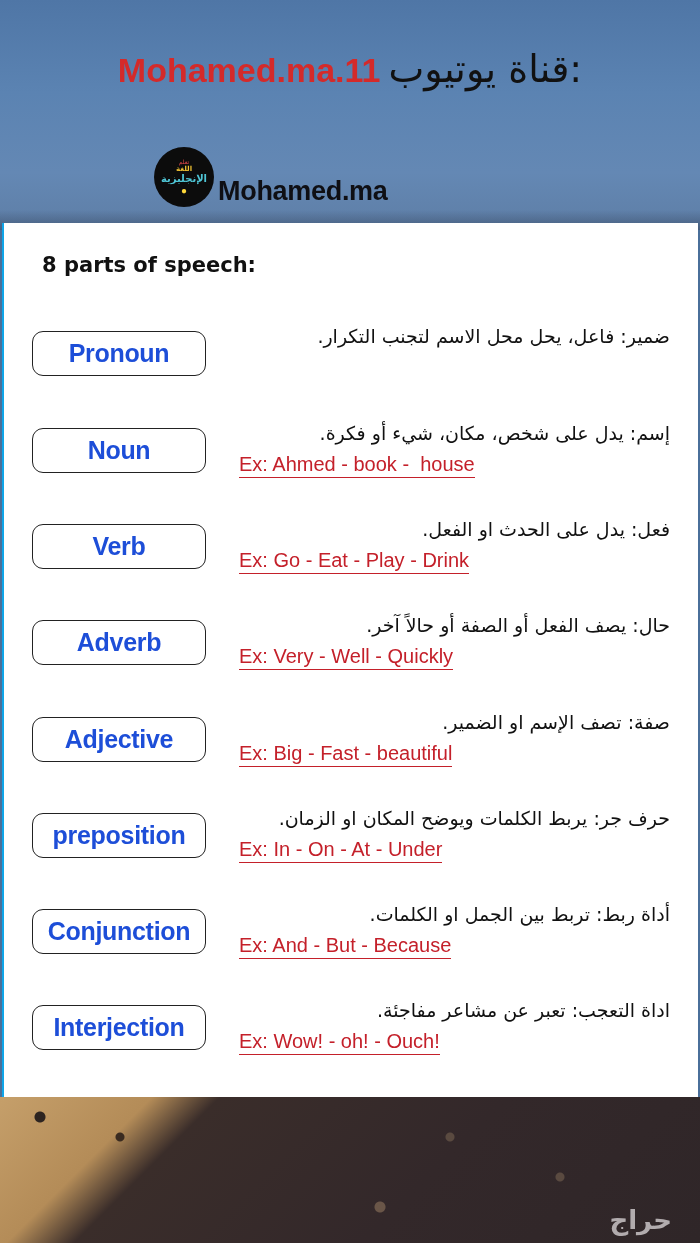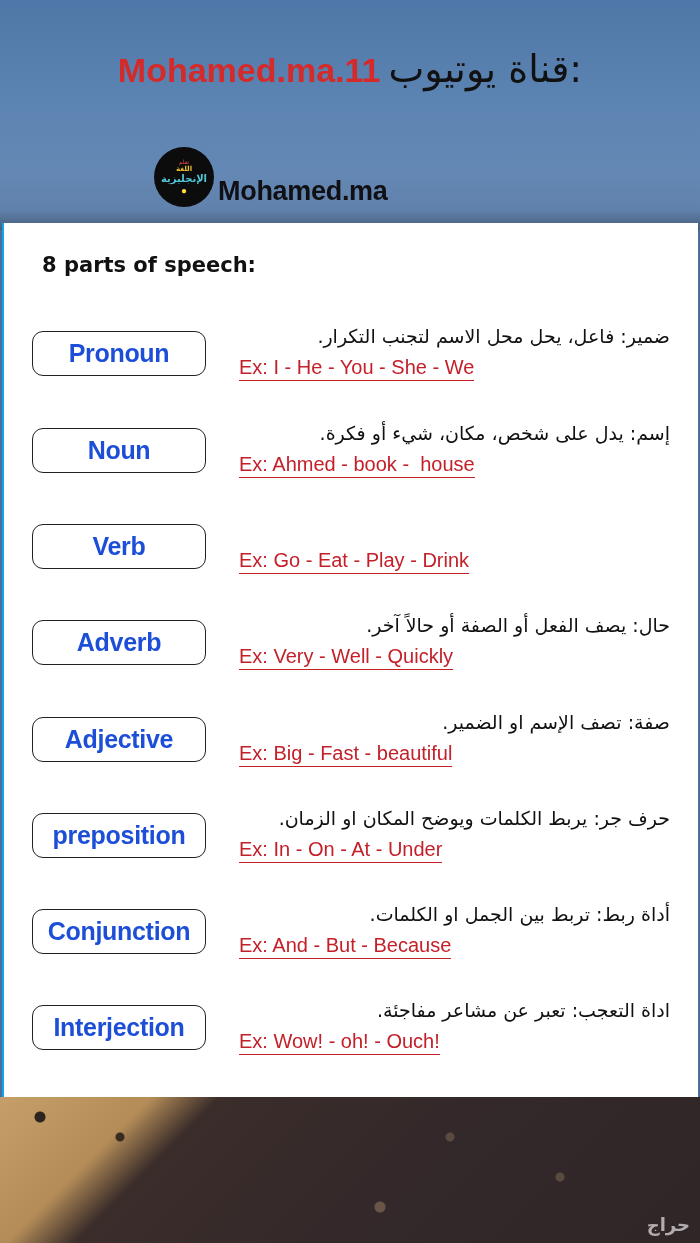--- a/index.html
+++ b/index.html
@@ -81,22 +81,22 @@
       position: absolute; left: 0; top: 1097px; width: 700px; height: 146px;
       background:
         radial-gradient(circle at 40px 20px, #2d2420 0 5px, transparent 6px),
         radial-gradient(circle at 120px 40px, #3a2b20 0 4px, transparent 5px),
         radial-gradient(circle at 380px 110px, #6a5648 0 5px, transparent 6px),
         radial-gradient(circle at 450px 40px, #5a4a40 0 4px, transparent 5px),
         radial-gradient(circle at 560px 80px, #5a4a40 0 4px, transparent 5px),
         linear-gradient(135deg, #c59f6a 0%, #b48c58 18%, #3a2d2a 26%, #33282a 60%, #2f2628 100%);
     }
     .watermark {
-      position: absolute; right: 10px; bottom: 8px;
-      font-family: "DejaVu Sans", sans-serif; font-size: 18px; font-weight: bold;
+      position: absolute; right: 28px; bottom: 8px;
+      font-family: "DejaVu Sans", sans-serif; font-size: 26px; font-weight: bold;
       color: #c9c4c6; opacity: 0.85; direction: rtl; letter-spacing: 2px;
     }
   </style>
 </head>
 <body>
 
 <div class="sky"></div>
 
 <div class="title">
   <span class="handle">Mohamed.ma.11</span><span class="arabic">قناة يوتيوب:</span>
@@ -111,31 +111,31 @@
   </div>
   <span class="brand-name">Mohamed.ma</span>
 </div>
 
 <div class="card">
   <div class="heading">8 parts of speech:</div>
 
   <div class="row" style="top:99px">
     <div class="pill">Pronoun</div>
     <div class="def">ضمير: فاعل، يحل محل الاسم لتجنب التكرار.</div>
-    <div class="ex">Ex: I - He - You - She - We</div>
   </div>
 
   <div class="row" style="top:196px">
     <div class="pill">Noun</div>
     <div class="def">إسم: يدل على شخص، مكان، شيء أو فكرة.</div>
     <div class="ex">Ex: Ahmed - book -  house</div>
   </div>
 
   <div class="row" style="top:292px">
     <div class="pill">Verb</div>
+    <div class="def">فعل: يدل على الحدث او الفعل.</div>
     <div class="ex">Ex: Go - Eat - Play - Drink</div>
   </div>
 
   <div class="row" style="top:388px">
     <div class="pill">Adverb</div>
     <div class="def">حال: يصف الفعل أو الصفة أو حالاً آخر.</div>
     <div class="ex">Ex: Very - Well - Quickly</div>
   </div>
 
   <div class="row" style="top:485px">

